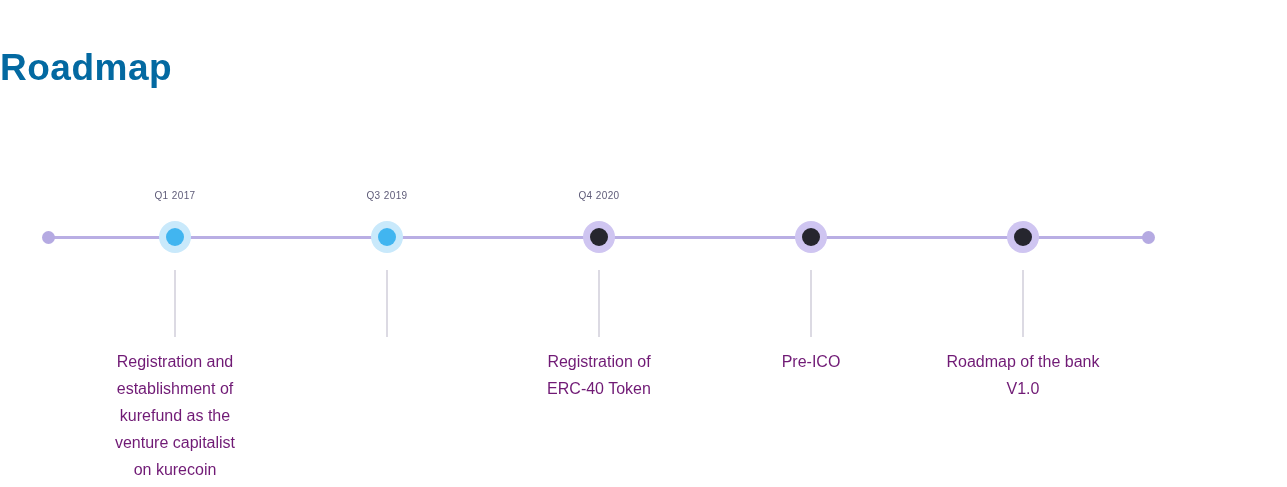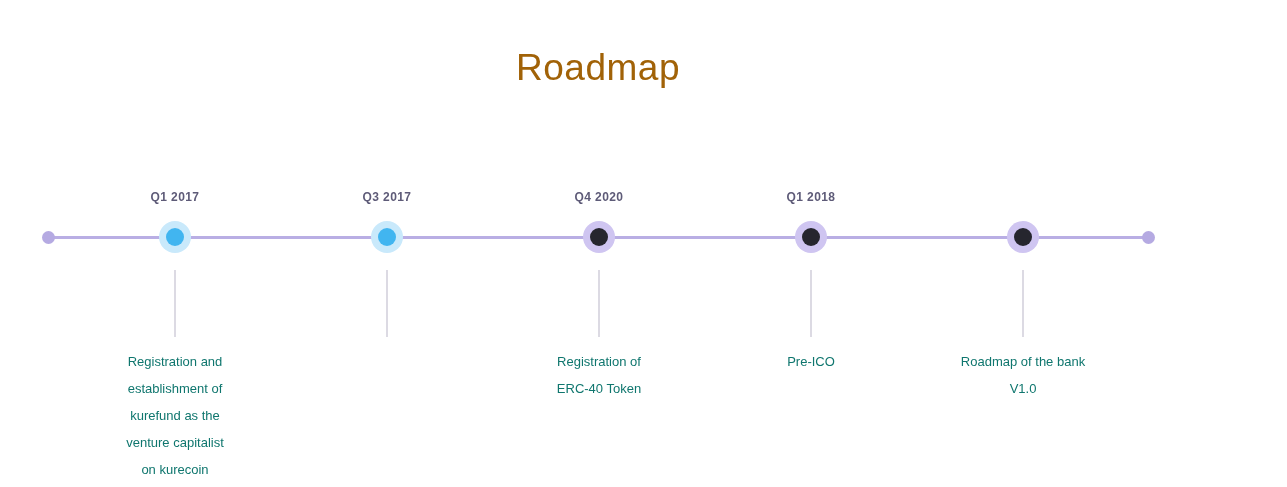--- a/index.html
+++ b/index.html
@@ -9,25 +9,24 @@
     height: 487px;
     background: #ffffff;
     overflow: hidden;
     font-family: "Liberation Sans", sans-serif;
   }
   .section-title {
     position: absolute;
     left: 0;
     top: 22px;
     width: 1196px;
-    text-align: center;
     font-size: 37px;
-    font-weight: 400;
+    font-weight: 700;
     letter-spacing: 0.5px;
-    color: #a16207;
+    color: #0369a1;
   }
   .timeline-line {
     position: absolute;
     left: 48px;
     top: 236px;
     width: 1100px;
     height: 3px;
     background: #b9aee4;
   }
   .endpoint {
@@ -45,22 +44,22 @@
     top: 0;
     width: 190px;
     height: 487px;
   }
   .m-label {
     position: absolute;
     top: 190px;
     left: 0;
     width: 190px;
     text-align: center;
-    font-size: 12px;
-    font-weight: 700;
+    font-size: 10px;
+    font-weight: 400;
     letter-spacing: 0.4px;
     color: #5e5b78;
   }
   .m-dot {
     position: absolute;
     top: 221px;
     left: 79px;
     width: 32px;
     height: 32px;
     border-radius: 50%;
@@ -81,23 +80,23 @@
     width: 2px;
     height: 67px;
     background: #dcdae3;
   }
   .m-desc {
     position: absolute;
     top: 348px;
     left: 10px;
     width: 170px;
     text-align: center;
-    font-size: 13px;
+    font-size: 16px;
     line-height: 27px;
-    color: #0f766e;
+    color: #701a75;
     white-space: pre-line;
   }
   
   .milestone.m0 { left: 80px; }
   .milestone.m1 { left: 292px; }
   .milestone.m2 { left: 504px; }
   .milestone.m3 { left: 716px; }
   .milestone.m4 { left: 928px; }
 </style>
 </head>
@@ -118,39 +117,38 @@
       </div>
     <div class="m-connector"></div>
     <div class="m-desc">Registration and
 establishment of
 kurefund as the
 venture capitalist
 on kurecoin</div>
   </div>
 
   <div class="milestone m1">
-    <div class="m-label">Q3 2017</div>
+    <div class="m-label">Q3 2019</div>
     <div class="m-dot" style="background: rgb(201, 233, 251);">
         <span class="inner" style="background: rgb(65, 181, 240);"></span>
       </div>
     <div class="m-connector"></div>
   </div>
 
   <div class="milestone m2">
     <div class="m-label">Q4 2020</div>
     <div class="m-dot" style="background: rgb(207, 197, 241);">
         <span class="inner" style="background: rgb(38, 38, 46);"></span>
       </div>
     <div class="m-connector"></div>
     <div class="m-desc">Registration of
 ERC-40 Token</div>
   </div>
 
   <div class="milestone m3">
-    <div class="m-label">Q1 2018</div>
     <div class="m-dot" style="background: rgb(207, 197, 241);">
         <span class="inner" style="background: rgb(38, 38, 46);"></span>
       </div>
     <div class="m-connector"></div>
     <div class="m-desc">Pre-ICO</div>
   </div>
 
   <div class="milestone m4">
     <div class="m-dot" style="background: rgb(207, 197, 241);">
         <span class="inner" style="background: rgb(38, 38, 46);"></span>

